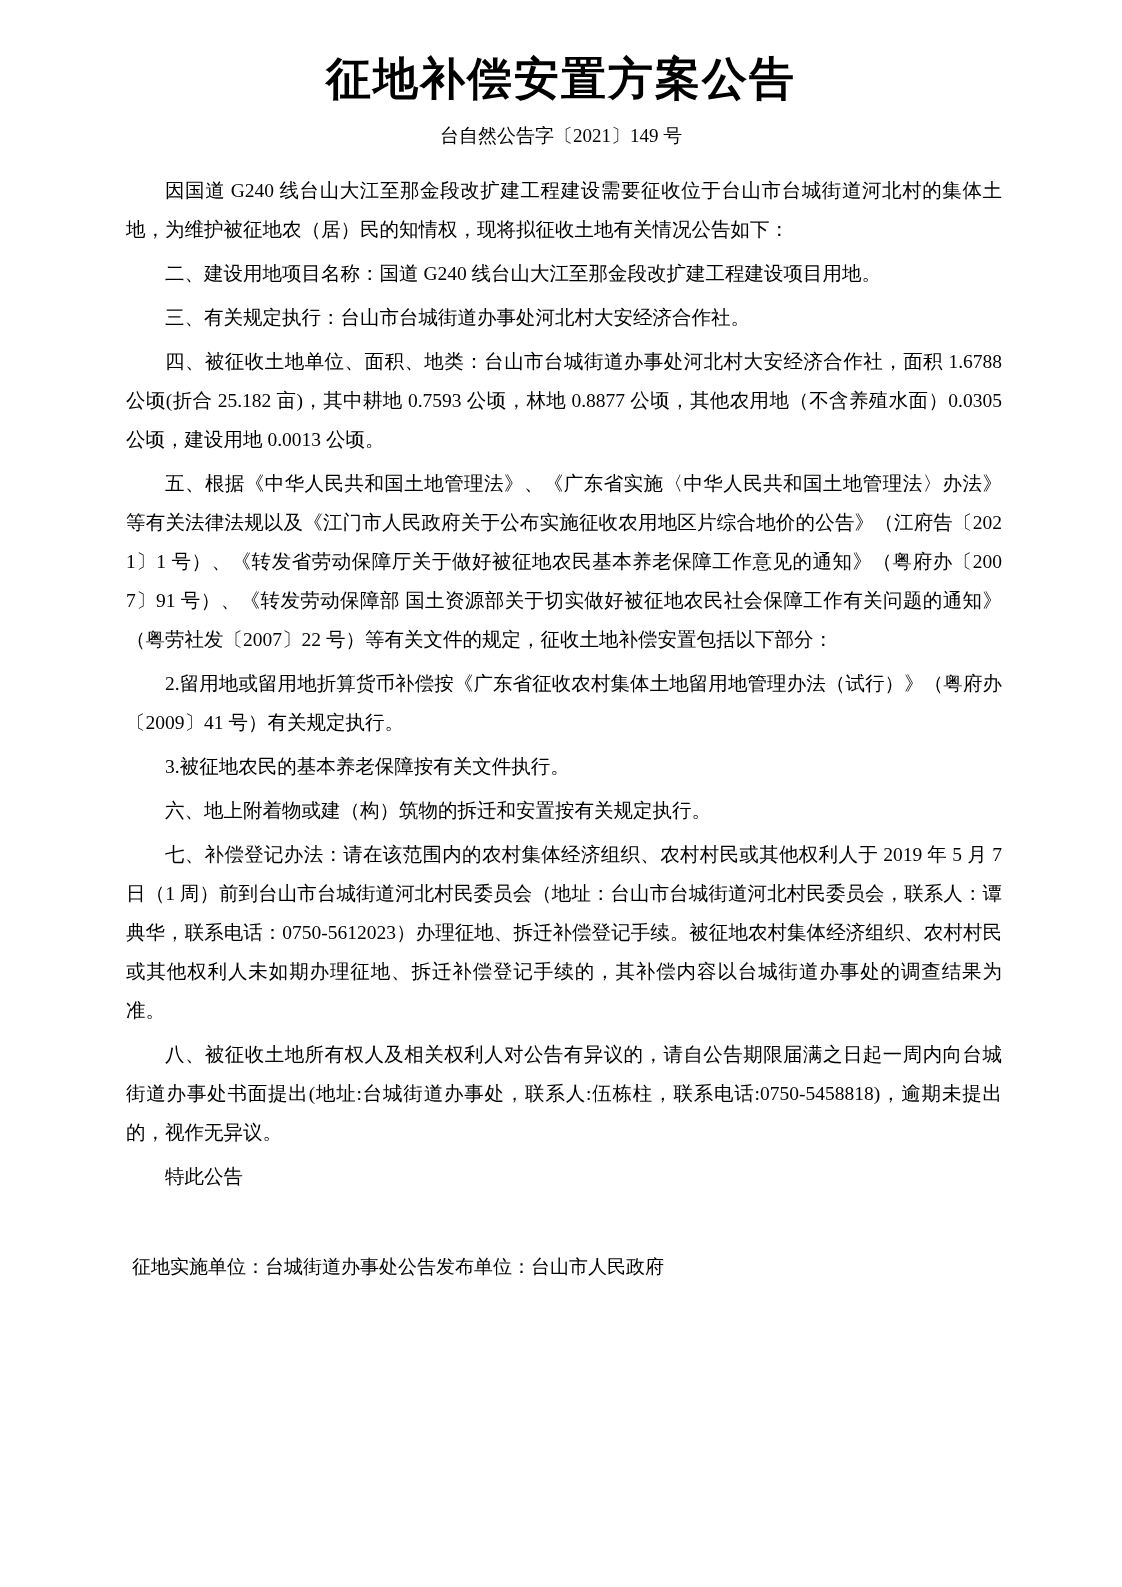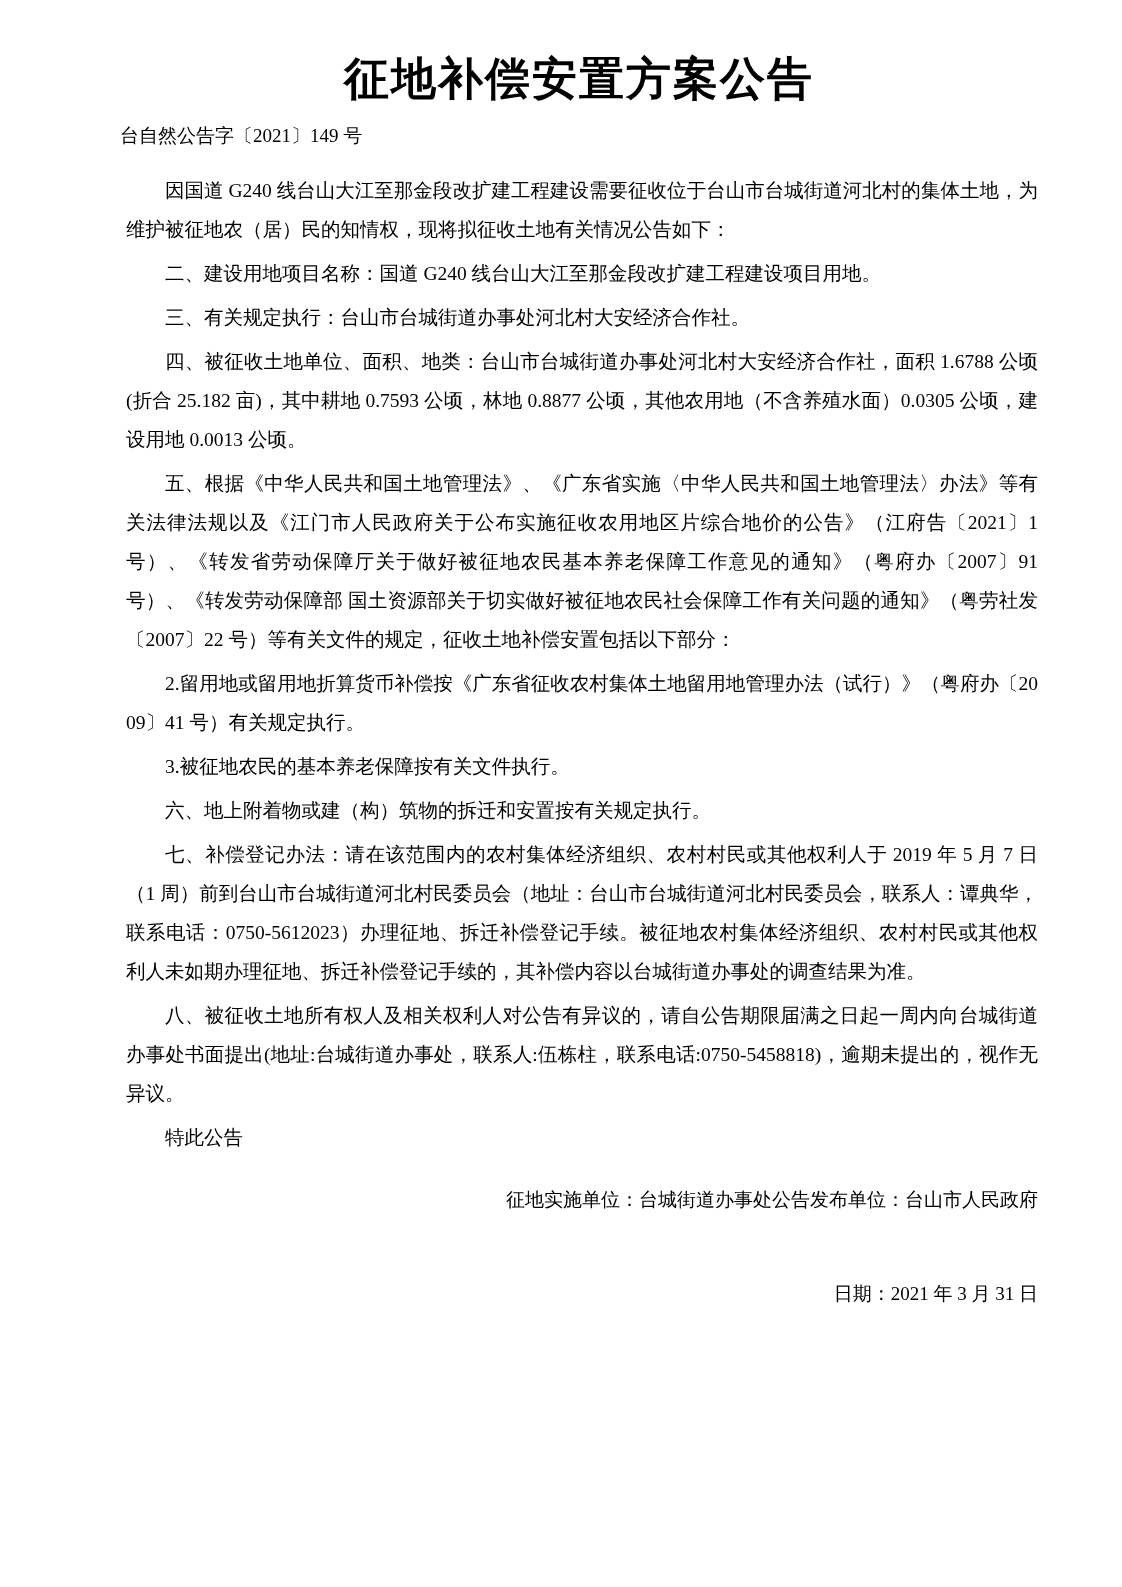--- a/index.html
+++ b/index.html
@@ -9,52 +9,52 @@
   }
   .page {
     position: relative;
     width: 1122px;
     height: 1587px;
     margin: 0 auto;
     box-sizing: border-box;
     background: #ffffff;
     color: #000000;
     font-family: "Liberation Serif", "DejaVu Serif", serif;
-    padding: 50px 84px 0 120px;
+    padding: 50px 120px 0 120px;
     overflow: hidden;
   }
   .doc-title {
     margin: 0 0 12px 0;
     font-size: 45px;
     line-height: 1.3;
     font-weight: 700;
     text-align: center;
     letter-spacing: 2px;
   }
   .doc-number {
-    text-align: left;
+    text-align: center;
     font-size: 19px;
     line-height: 30px;
     margin: 0 0 20px 0;
   }
   .doc-body p {
     margin: 0 0 5px 6px;
     font-size: 19.5px;
     line-height: 39px;
     text-align: justify;
     text-indent: 2em;
     word-break: break-all;
   }
   .footer-row {
     display: flex;
-    justify-content: flex-end;
+    justify-content: flex-start;
     align-items: baseline;
     font-size: 19px;
     line-height: 30px;
-    margin-top: 28px;
+    margin-top: 56px;
     padding-left: 12px;
   }
   .date-row {
     text-align: right;
     font-size: 19px;
     line-height: 30px;
     margin-top: 64px;
   }
 </style>
 </head>
@@ -78,15 +78,14 @@
     <p>七、补偿登记办法：请在该范围内的农村集体经济组织、农村村民或其他权利人于 2019 年 5 月 7 日（1 周）前到台山市台城街道河北村民委员会（地址：台山市台城街道河北村民委员会，联系人：谭典华，联系电话：0750-5612023）办理征地、拆迁补偿登记手续。被征地农村集体经济组织、农村村民或其他权利人未如期办理征地、拆迁补偿登记手续的，其补偿内容以台城街道办事处的调查结果为准。</p>
     <p>八、被征收土地所有权人及相关权利人对公告有异议的，请自公告期限届满之日起一周内向台城街道办事处书面提出(地址:台城街道办事处，联系人:伍栋柱，联系电话:0750-5458818)，逾期未提出的，视作无异议。</p>
     <p>特此公告</p>
   </div>
 
   <div class="footer-row">
     <span>征地实施单位：台城街道办事处</span>
     <span>公告发布单位：台山市人民政府</span>
   </div>
 
-  <div class="date-row">日期：2021 年 3 月 31 日</div>
 
 </div>
 
 </body></html>

